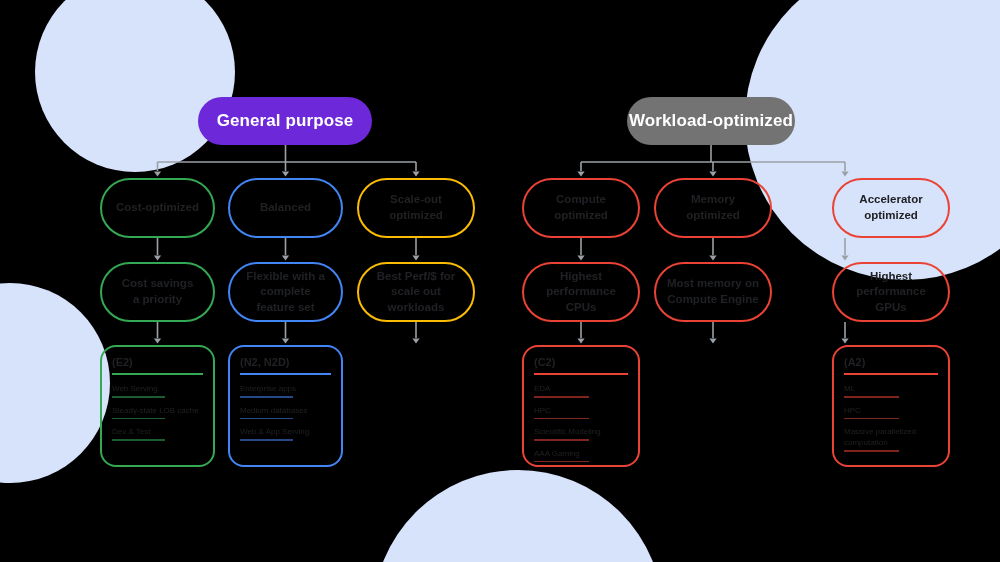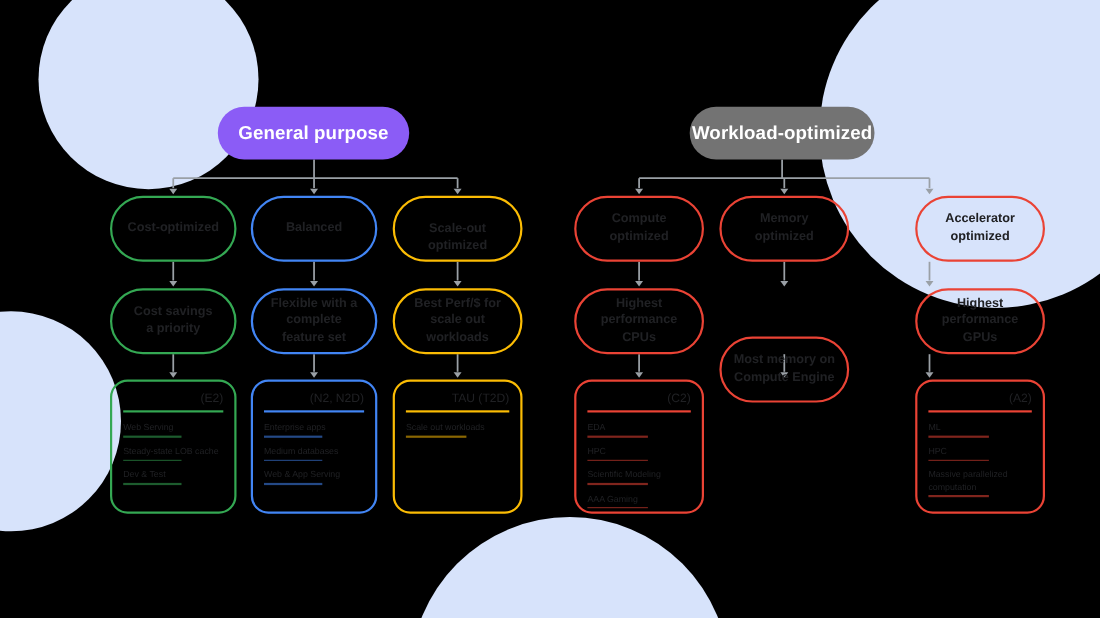--- a/index.html
+++ b/index.html
@@ -19,41 +19,41 @@
   .deco.c4 { left: 373px; top: 470px;  width: 290px; height: 290px; }
 
   .layer { position: absolute; inset: 0; }
 
   
   .pill {
     position: absolute; display: flex; align-items: center; justify-content: center;
     height: 48px; border-radius: 24px;
     color: #ffffff; font-size: 17px; font-weight: bold; letter-spacing: .1px;
   }
-  .pill.general { left: 198px; top: 97px; width: 174px; background: #8b5cf6; }
+  .pill.general { left: 198px; top: 97px; width: 174px; background: #6d28d9; }
   .pill.workload { left: 627px; top: 97px; width: 168px; background: #737373; }
 
   
   .sbox {
     position: absolute; display: flex; align-items: center; justify-content: center;
     text-align: center; border-radius: 40px; border: 2px solid #888;
     color: #202124; font-size: 11.5px; font-weight: bold; line-height: 1.35;
     padding: 4px 10px; background: transparent;
   }
   .sbox.r1 { top: 178px; height: 60px; }
   .sbox.r2 { top: 262px; height: 60px; }
 
   
   .card {
     position: absolute; top: 345px; height: 122px;
     border-radius: 16px; border: 2px solid #888;
     padding: 8px 10px 6px 10px; background: transparent;
   }
   .card-title {
-    text-align: right; color: #202124; font-size: 11px; font-weight: normal;
+    text-align: left; color: #202124; font-size: 11px; font-weight: bold;
     line-height: 14px; margin-bottom: 4px;
   }
   .card-rule { height: 2px; width: 100%; margin: 0 0 8px 0; }
   .card-item {
     color: #202124; font-size: 8px; line-height: 11px; margin-bottom: 2px;
     white-space: pre-line;
   }
   .card-sep { height: 1.5px; width: 58%; margin-bottom: 7px; opacity: .55; }
 
   
@@ -132,21 +132,21 @@
   <div class="pill workload">
     <span>Workload-optimized</span>
   </div>
 
   <div class="sbox r1 col-g1" style="border-color: rgb(52, 168, 83); color: rgb(32, 33, 36);">
     <span style="white-space: pre-line;">Cost-optimized</span>
   </div>
   <div class="sbox r1 col-g2" style="border-color: rgb(66, 133, 244); color: rgb(32, 33, 36);">
     <span style="white-space: pre-line;">Balanced</span>
   </div>
-  <div class="sbox r1 col-g3" style="border-color: rgb(251, 188, 4); color: rgb(32, 33, 36); align-items: flex-end;">
+  <div class="sbox r1 col-g3" style="border-color: rgb(251, 188, 4); color: rgb(32, 33, 36);">
     <span style="white-space: pre-line;">Scale-out optimized</span>
   </div>
   <div class="sbox r1 col-w1" style="border-color: rgb(234, 67, 53); color: rgb(32, 33, 36);">
     <span style="white-space: pre-line;">Compute
 optimized</span>
   </div>
   <div class="sbox r1 col-w2" style="border-color: rgb(234, 67, 53); color: rgb(32, 33, 36);">
     <span style="white-space: pre-line;">Memory
 optimized</span>
   </div>
@@ -164,21 +164,21 @@
 complete feature set</span>
   </div>
   <div class="sbox r2 col-g3" style="border-color: rgb(251, 188, 4); color: rgb(32, 33, 36);">
     <span style="white-space: pre-line;">Best Perf/$ for
 scale out workloads</span>
   </div>
   <div class="sbox r2 col-w1" style="border-color: rgb(234, 67, 53); color: rgb(32, 33, 36);">
     <span style="white-space: pre-line;">Highest
 performance CPUs</span>
   </div>
-  <div class="sbox r2 col-w2" style="border-color: rgb(234, 67, 53); color: rgb(32, 33, 36); margin-top: 44px;">
+  <div class="sbox r2 col-w2" style="border-color: rgb(234, 67, 53); color: rgb(32, 33, 36);">
     <span style="white-space: pre-line;">Most memory on
 Compute Engine</span>
   </div>
   <div class="sbox r2 col-w3" style="border-color: rgb(234, 67, 53); color: rgb(32, 33, 36);">
     <span style="white-space: pre-line;">Highest
 performance GPUs</span>
   </div>
 
   <div class="card col-g1" style="border-color: rgb(52, 168, 83);">
     <div class="card-title">(E2)</div>
@@ -197,28 +197,20 @@
     <div class="card-rule" style="background: rgb(66, 133, 244);"></div>
     <div class="card-items">
         <div class="card-item">Enterprise apps</div>
         <div class="card-sep" style="background: rgb(66, 133, 244);"></div>
         <div class="card-item">Medium databases</div>
         <div class="card-sep" style="background: rgb(66, 133, 244);"></div>
         <div class="card-item">Web &amp; App Serving</div>
         <div class="card-sep" style="background: rgb(66, 133, 244);"></div>
       </div>
   </div>
-  <div class="card col-g3" style="border-color: rgb(251, 188, 4);">
-    <div class="card-title">TAU (T2D)</div>
-    <div class="card-rule" style="background: rgb(251, 188, 4);"></div>
-    <div class="card-items">
-        <div class="card-item">Scale out workloads</div>
-        <div class="card-sep" style="background: rgb(251, 188, 4);"></div>
-      </div>
-  </div>
   <div class="card col-w1" style="border-color: rgb(234, 67, 53);">
     <div class="card-title">(C2)</div>
     <div class="card-rule" style="background: rgb(234, 67, 53);"></div>
     <div class="card-items">
         <div class="card-item">EDA</div>
         <div class="card-sep" style="background: rgb(234, 67, 53);"></div>
         <div class="card-item">HPC</div>
         <div class="card-sep" style="background: rgb(234, 67, 53);"></div>
         <div class="card-item">Scientific Modeling</div>
         <div class="card-sep" style="background: rgb(234, 67, 53);"></div>

